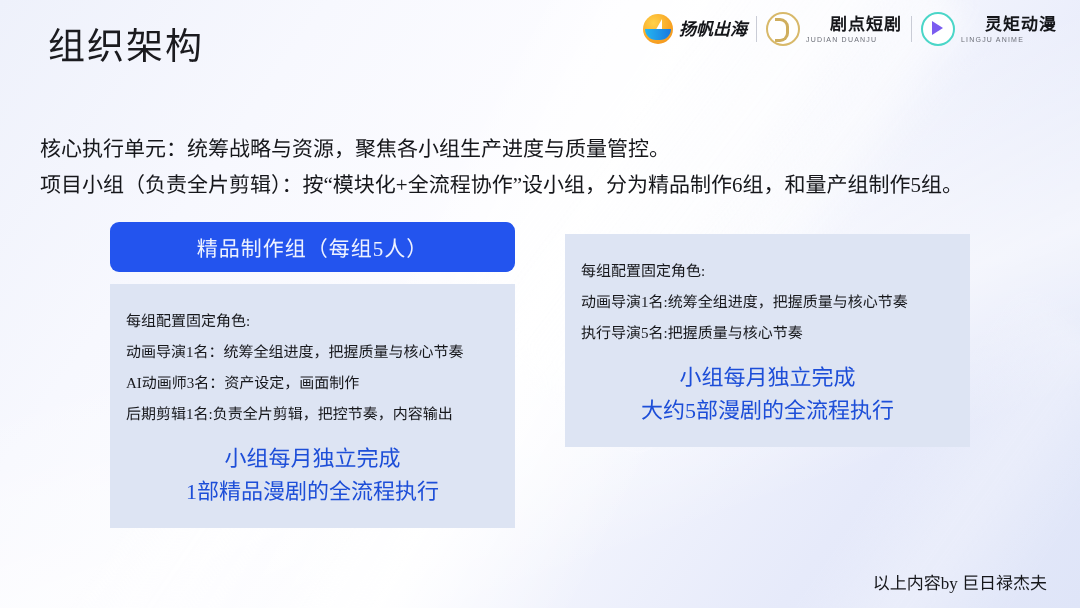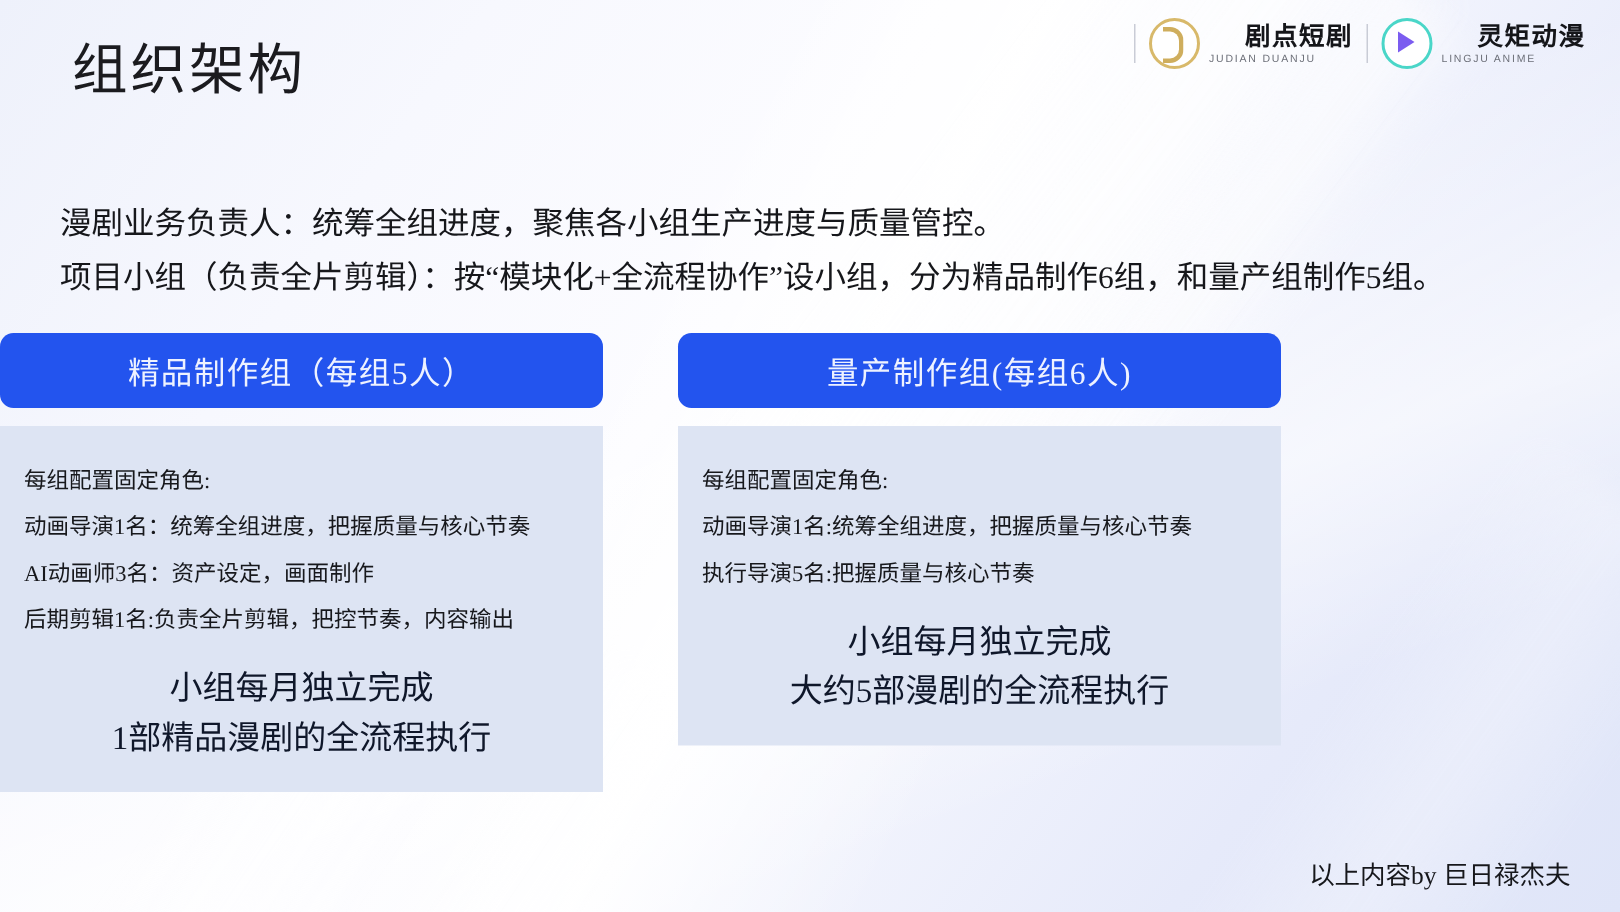--- a/index.html
+++ b/index.html
@@ -178,21 +178,21 @@
     color: #16171b;
     white-space: nowrap;
     font-family: "Liberation Serif", "DejaVu Serif", serif;
   }
 
   
   .cards {
     position: absolute;
     left: 0;
     top: 222px;
-    width: 854px;
+    width: 1080px;
     display: flex;
     justify-content: center;
     gap: 50px;
   }
   .card { width: 405px; }
 
   .card-header {
     height: 50px;
     border-radius: 9px;
     background: #2354ee;
@@ -222,21 +222,21 @@
     line-height: 31px;
     color: #17181c;
     white-space: nowrap;
     font-family: "Liberation Serif", "DejaVu Serif", serif;
   }
 
   .highlight {
     margin-top: auto;
     padding-top: 12px;
     text-align: center;
-    color: #0f172a;
+    color: #1d4ed8;
     font-size: 22px;
     line-height: 33px;
     font-family: "Liberation Serif", "DejaVu Serif", serif;
   }
   .highlight div { white-space: nowrap; }
 
   
   .footer {
     position: absolute;
     right: 33px;
@@ -255,20 +255,26 @@
   <div class="streak streak-a"></div>
   <div class="streak streak-b"></div>
   <div class="streak streak-c"></div>
   <div class="streak streak-d"></div>
   <div class="streak streak-e"></div>
 
   <div class="page-title">组织架构</div>
 
   <div class="logo-bar">
 
+    <div class="logo">
+      <span class="logo-mark mark-yf"></span>
+      <span class="logo-text">
+        <span class="logo-name">扬帆出海</span>
+      </span>
+    </div>
 
     <span class="logo-sep"></span>
 
     <div class="logo">
       <span class="logo-mark mark-jd"></span>
       <span class="logo-text">
         <span class="logo-name upright">剧点短剧</span>
         <span class="logo-sub">JUDIAN  DUANJU</span>
       </span>
     </div>
@@ -279,42 +285,41 @@
       <span class="logo-mark mark-lj"></span>
       <span class="logo-text">
         <span class="logo-name upright">灵矩动漫</span>
         <span class="logo-sub">LINGJU  ANIME</span>
       </span>
     </div>
 
   </div>
 
   <div class="intro">
-    <div class="intro-line">漫剧业务负责人：统筹全组进度，聚焦各小组生产进度与质量管控。</div>
+    <div class="intro-line">核心执行单元：统筹战略与资源，聚焦各小组生产进度与质量管控。</div>
     <div class="intro-line">项目小组（负责全片剪辑）：按“模块化+全流程协作”设小组，分为精品制作6组，和量产组制作5组。</div>
   </div>
 
   <div class="cards">
 
     <div class="card">
       <div class="card-header">精品制作组（每组5人）</div>
       <div class="card-body">
         <div class="roles-title">每组配置固定角色:</div>
         <div class="role-line">动画导演1名：统筹全组进度，把握质量与核心节奏</div>
         <div class="role-line">AI动画师3名：资产设定，画面制作</div>
         <div class="role-line">后期剪辑1名:负责全片剪辑，把控节奏，内容输出</div>
         <div class="highlight">
           <div>小组每月独立完成</div>
           <div>1部精品漫剧的全流程执行</div>
         </div>
       </div>
     </div>
 
     <div class="card">
-      <div class="card-header">量产制作组(每组6人)</div>
       <div class="card-body">
         <div class="roles-title">每组配置固定角色:</div>
         <div class="role-line">动画导演1名:统筹全组进度，把握质量与核心节奏</div>
         <div class="role-line">执行导演5名:把握质量与核心节奏</div>
         <div class="highlight">
           <div>小组每月独立完成</div>
           <div>大约5部漫剧的全流程执行</div>
         </div>
       </div>
     </div>

